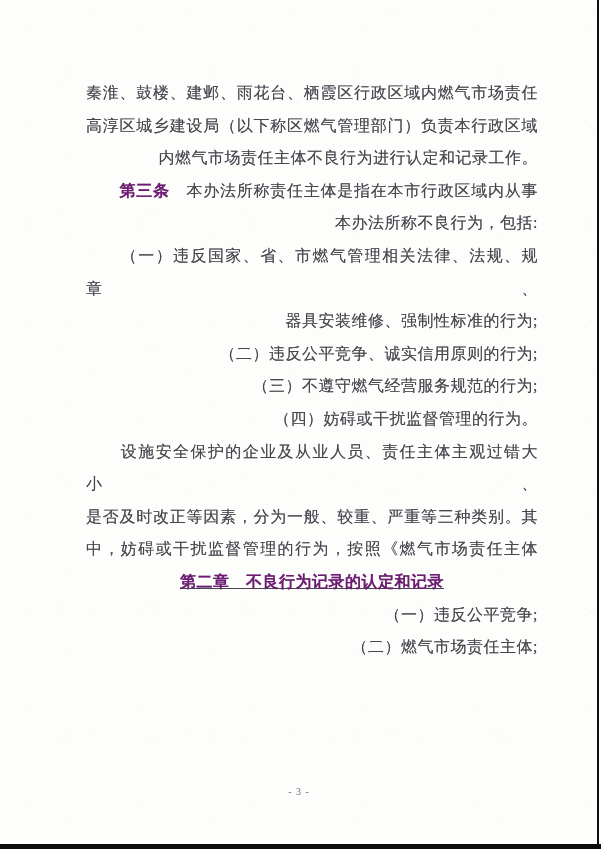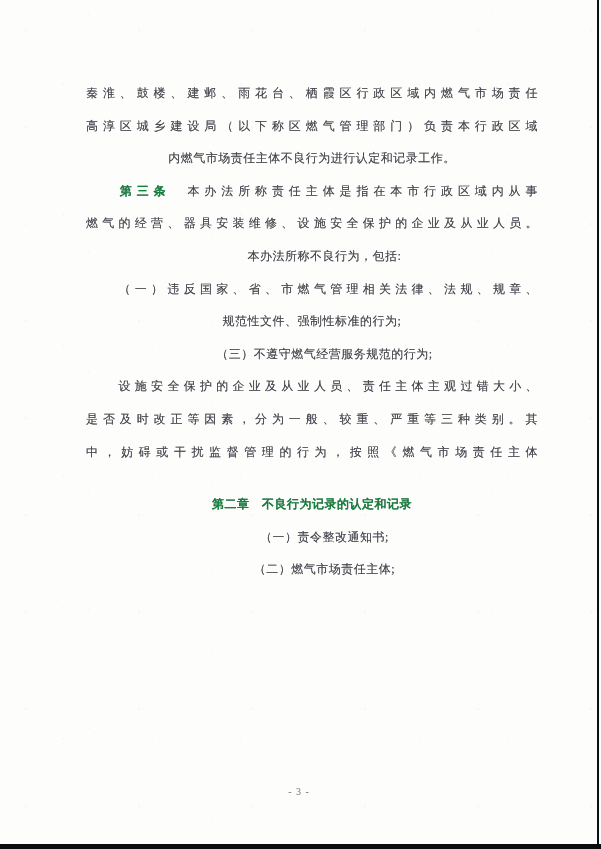--- a/index.html
+++ b/index.html
@@ -15,30 +15,30 @@
       radial-gradient(circle at 48% 87%, rgba(90,90,100,0.04) 0.5px, transparent 1px),
       radial-gradient(circle at 88% 12%, rgba(90,90,100,0.05) 0.5px, transparent 1px);
     background-size: 113px 97px, 89px 131px, 143px 83px, 101px 119px;
     font-family: "Liberation Serif", serif;
   }
   .text-column {
     position: absolute;
     left: 86px;
     top: 77px;
     width: 452px;
-    font-size: 12px;
+    font-size: 16px;
     line-height: 32.6px;
     letter-spacing: 0.5px;
     color: #46464e;
     text-shadow: 0 0 0.4px rgba(70,70,80,0.55);
   }
-  .line { text-align: center; white-space: normal; }
+  .line { text-align: right; white-space: normal; }
   .line.justify { text-align: justify; text-align-last: justify; }
   .line.center { text-align: center; text-align-last: center; }
-  .bold { font-weight: 700; color: #15803d; }
+  .bold { font-weight: 700; color: #701a75; }
   .page-number {
     position: absolute;
     left: 0; right: 3px;
     top: 786px;
     text-align: center;
     font-size: 10px;
     letter-spacing: 1px;
     color: #6e6e7e;
   }
   .scan-edge-right {
@@ -57,30 +57,31 @@
   }
 </style>
 </head>
 <body>
 
 <div class="text-column">
     <div class="line justify"><span>秦淮、鼓楼、建邺、雨花台、栖霞区行政区域内燃气市场责任</span></div>
     <div class="line justify"><span>高淳区城乡建设局（以下称区燃气管理部门）负责本行政区域</span></div>
     <div class="line"><span>内燃气市场责任主体不良行为进行认定和记录工作。</span></div>
     <div class="line justify"><span>　　</span><span class="bold">第三条</span><span>　本办法所称责任主体是指在本市行政区域内从事</span></div>
-    <div class="line justify"><span>燃气的经营、器具安装维修、设施安全保护的企业及从业人员。</span></div>
     <div class="line"><span>　　本办法所称不良行为，包括:</span></div>
     <div class="line justify"><span>　　（一）违反国家、省、市燃气管理相关法律、法规、规章、</span></div>
-    <div class="line"><span>规范性文件、强制性标准的行为;</span></div>
+    <div class="line"><span>器具安装维修、强制性标准的行为;</span></div>
+    <div class="line"><span>　　（二）违反公平竞争、诚实信用原则的行为;</span></div>
     <div class="line"><span>　　（三）不遵守燃气经营服务规范的行为;</span></div>
+    <div class="line"><span>　　（四）妨碍或干扰监督管理的行为。</span></div>
     <div class="line justify"><span>　　设施安全保护的企业及从业人员、责任主体主观过错大小、</span></div>
     <div class="line justify"><span>是否及时改正等因素，分为一般、较重、严重等三种类别。其</span></div>
     <div class="line justify"><span>中，妨碍或干扰监督管理的行为，按照《燃气市场责任主体</span></div>
-    <div class="line center" style="margin-top: 20px;"><span class="bold">第二章　不良行为记录的认定和记录</span></div>
-    <div class="line"><span>　　（一）责令整改通知书;</span></div>
+    <div class="line center" style=" text-decoration: underline;"><span class="bold">第二章　不良行为记录的认定和记录</span></div>
+    <div class="line"><span>　　（一）违反公平竞争;</span></div>
     <div class="line"><span>　　（二）燃气市场责任主体;</span></div>
     <div class="line"></div>
   </div>
 
 <div class="page-number">- 3 -</div>
 
 <div class="scan-edge-right"></div>
 <div class="scan-edge-bottom"></div>
 
 </body></html>

